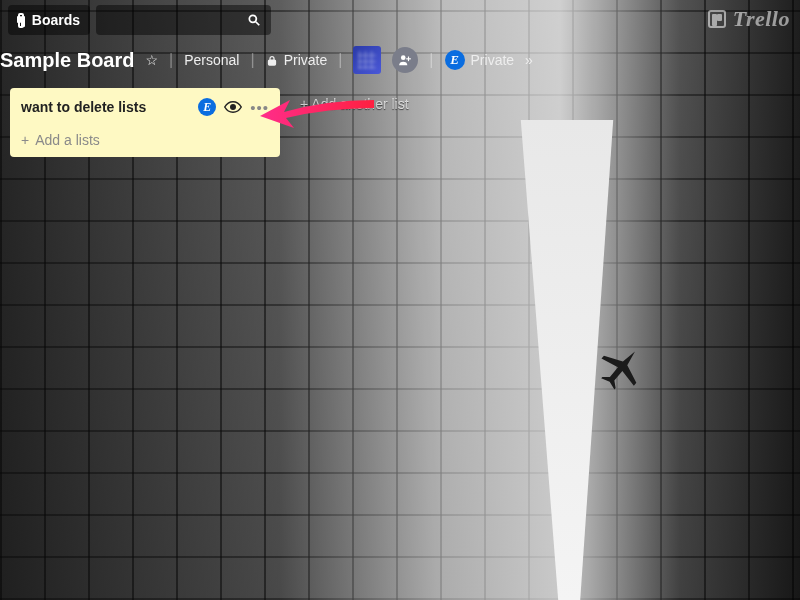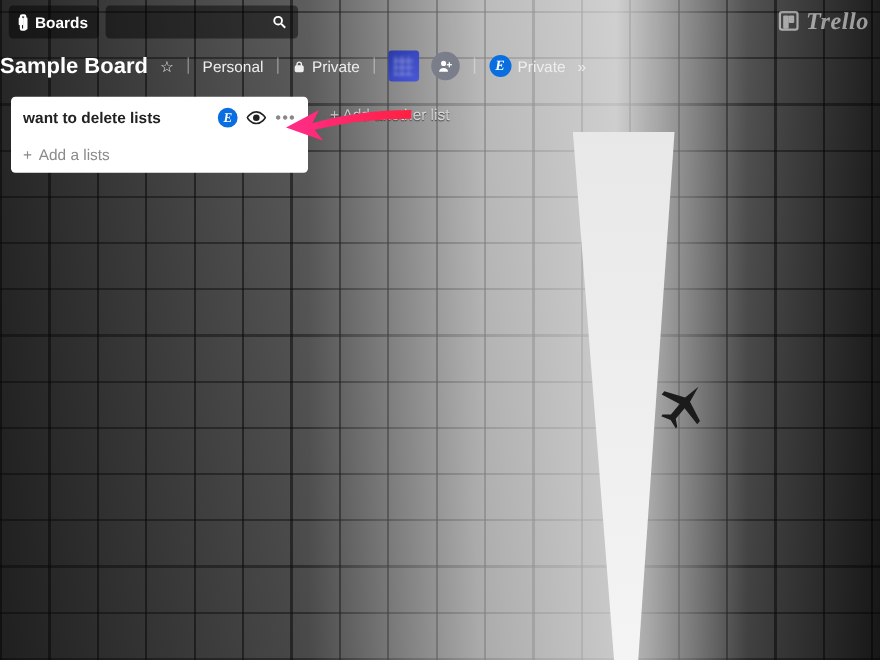--- a/index.html
+++ b/index.html
@@ -107,21 +107,21 @@
       font-size: 13px; font-weight: 700;
     }
     .chevrons { font-size: 14px; color:#eee; letter-spacing: -3px; }
     .board-canvas {
       position: relative; z-index: 2;
       display: flex; align-items: flex-start;
       padding: 8px 10px; gap: 10px;
     }
     .list {
       width: 270px;
-      background: #ffffff;
+      background: #fef9c3;
       border-radius: 4px;
       padding: 7px;
       position: relative;
     }
     .list-header {
       display:flex; align-items:center; justify-content:space-between;
       padding: 3px 4px 8px;
     }
     .list-title { font-size: 14px; font-weight: 600; color:#222; }
     .list-extras { display:flex; align-items:center; gap:8px; }

